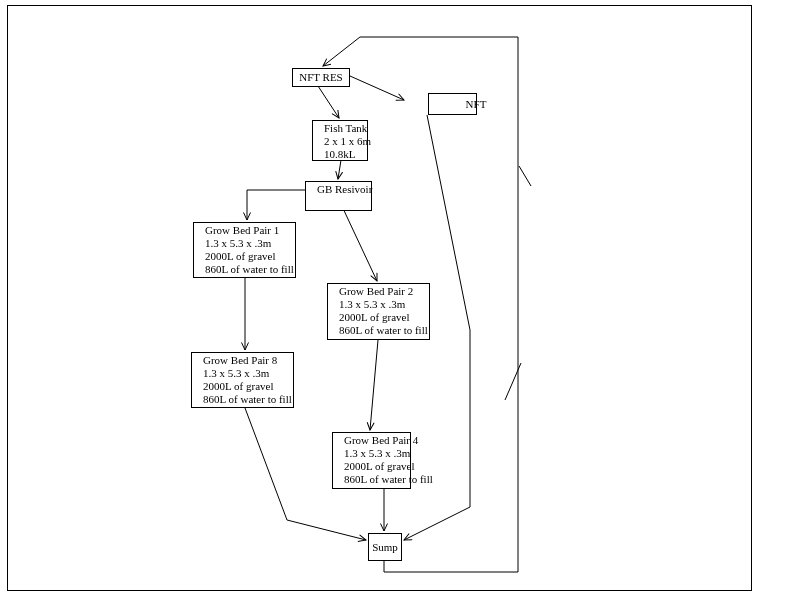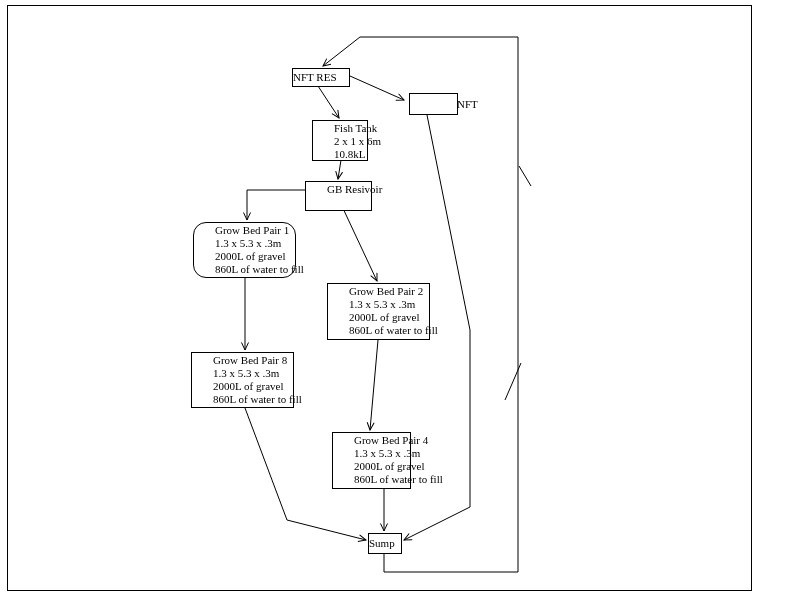--- a/index.html
+++ b/index.html
@@ -31,42 +31,43 @@
     left: 0;
     top: 0;
     width: 800px;
     height: 600px;
   }
   .node {
     position: absolute;
     box-sizing: border-box;
     border: 1px solid #000000;
     background: #ffffff;
-    padding: 1px 21px;
+    padding: 1px 11px;
     line-height: 13px;
     white-space: nowrap;
   }
   .node.center {
     text-align: center;
     display: flex;
     align-items: center;
+    justify-content: center;
     padding: 0;
   }
   .node-line { display: block; }
 
   
   #n-nft-res     { left: 292px; top: 68px;  width: 58px;  height: 19px; }
-  #n-nft         { left: 409px; top: 93px;  width: 37px;  height: 22px; padding-left: 47px; }
+  #n-nft         { left: 428px; top: 93px;  width: 37px;  height: 22px; padding-left: 47px; }
   #n-fish-tank   { left: 312px; top: 120px; width: 56px;  height: 41px; }
   #n-gb-resivoir { left: 305px; top: 181px; width: 67px;  height: 30px; }
-  #n-grow-bed-1  { left: 193px; top: 222px; width: 103px; height: 56px; border-radius: 13px; }
+  #n-grow-bed-1  { left: 193px; top: 222px; width: 103px; height: 56px; }
   #n-grow-bed-2  { left: 327px; top: 283px; width: 103px; height: 57px; }
   #n-grow-bed-3  { left: 191px; top: 352px; width: 103px; height: 56px; }
   #n-grow-bed-4  { left: 332px; top: 432px; width: 79px; height: 57px; }
-  #n-sump        { left: 368px; top: 533px; width: 34px;  height: 21px; }
+  #n-sump        { left: 368px; top: 533px; width: 34px;  height: 28px; }
 </style>
 </head>
 <body>
 
 <div id="canvas">
 
   <div class="page-border"></div>
 
   <svg id="wires" viewBox="0 0 800 600" xmlns="http://www.w3.org/2000/svg">
     <defs>

